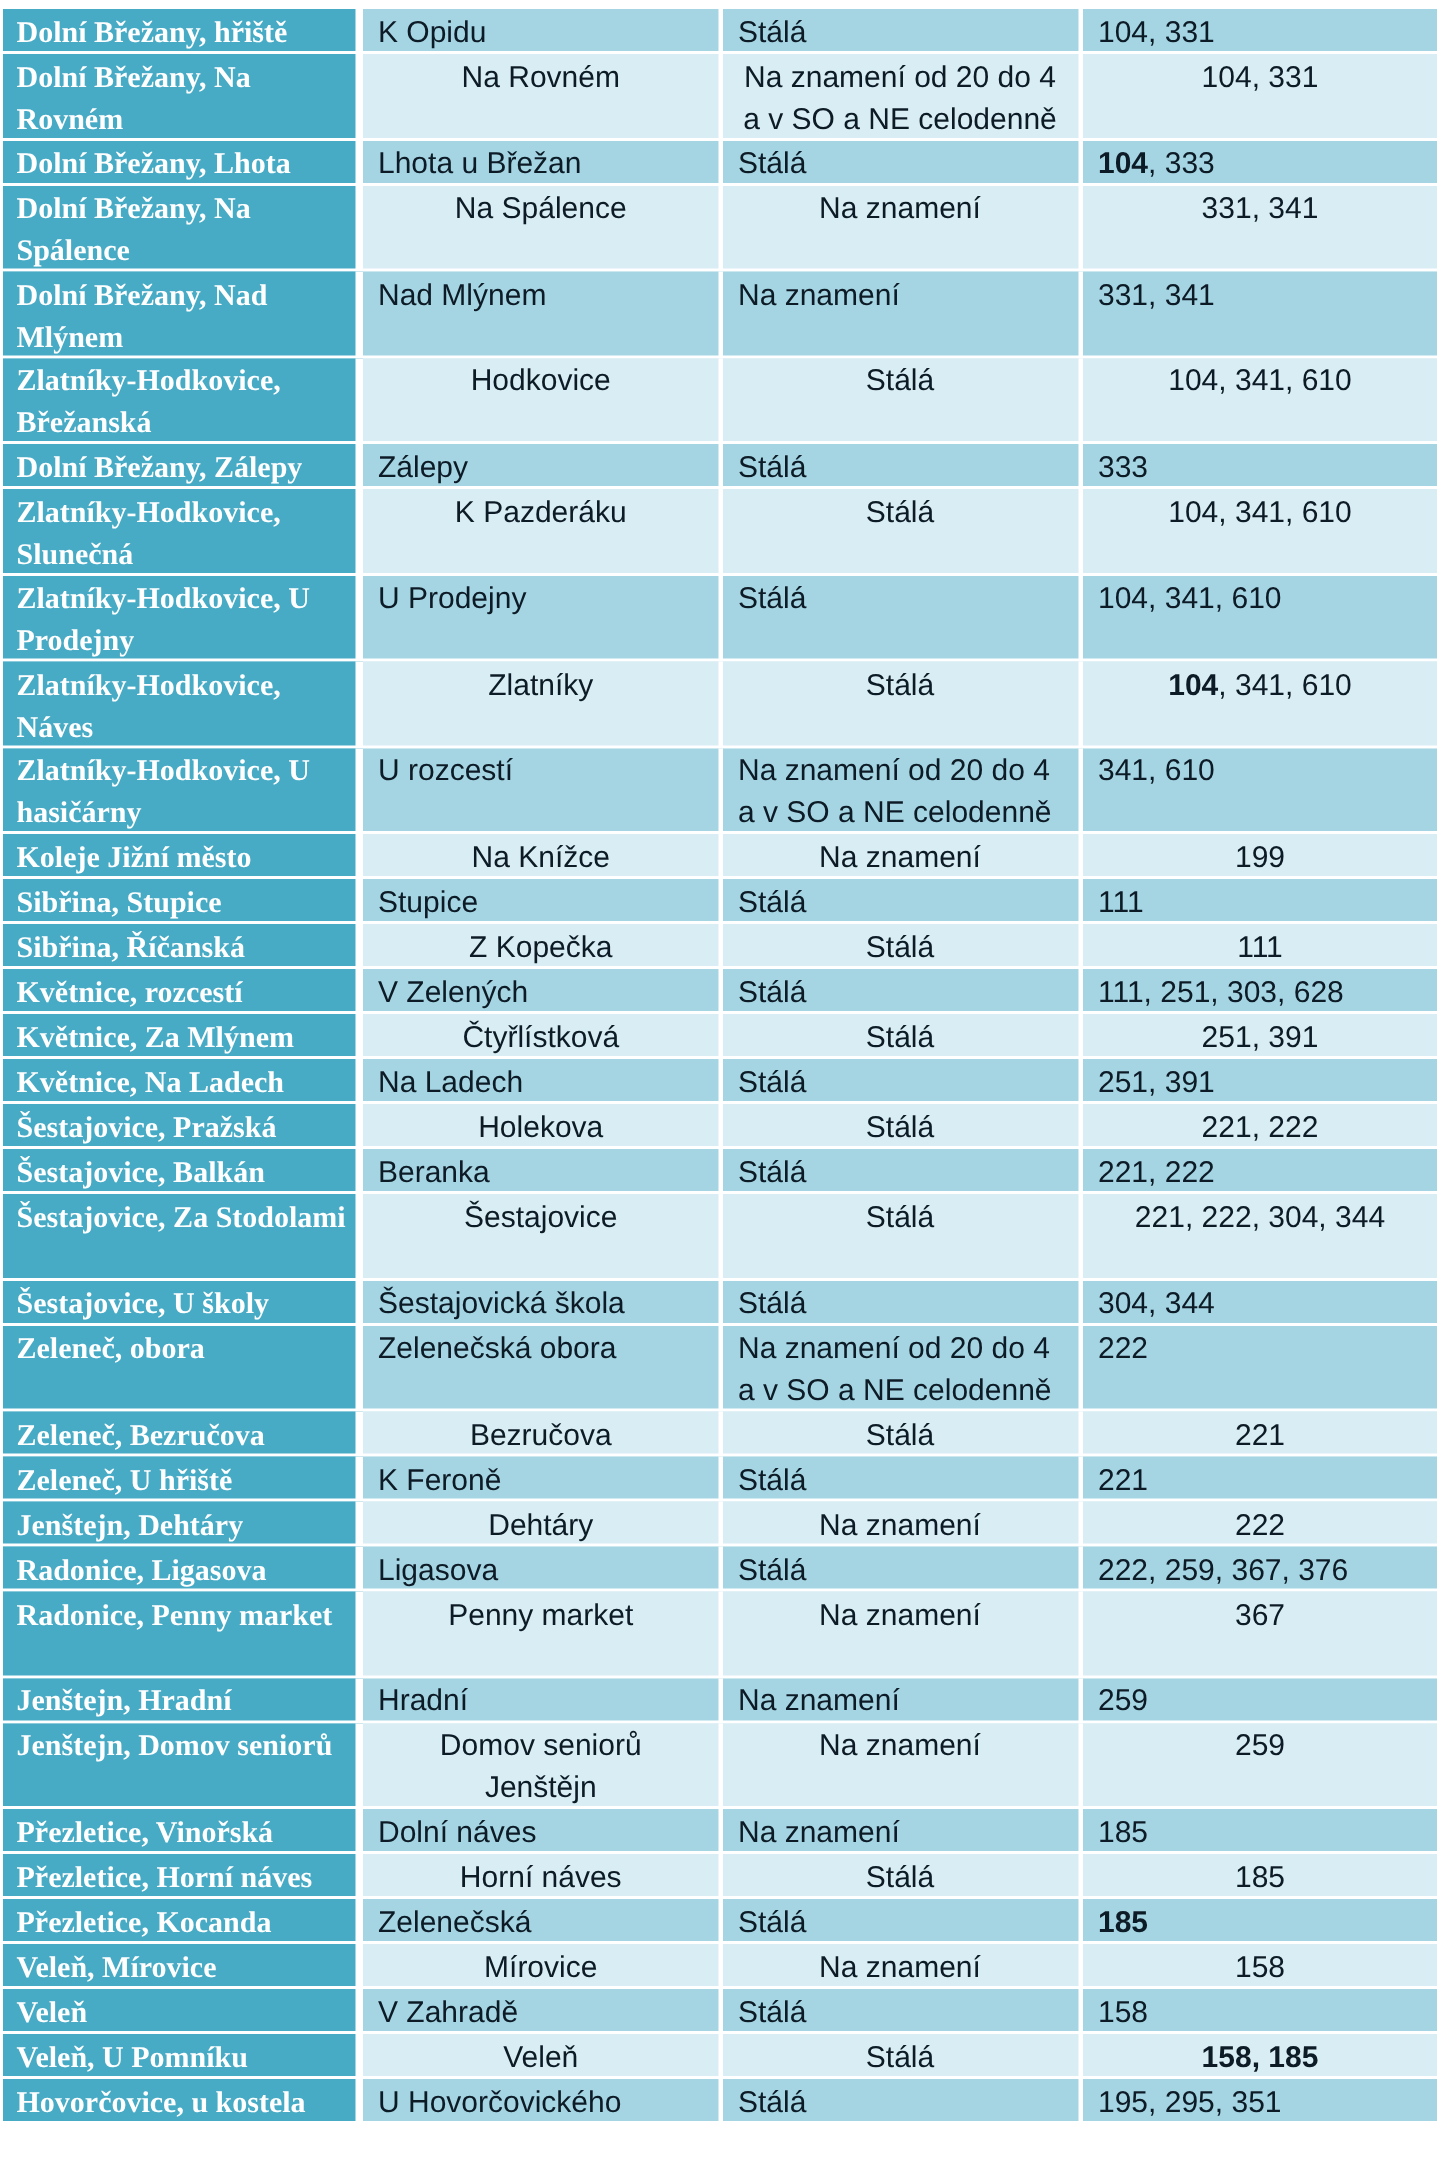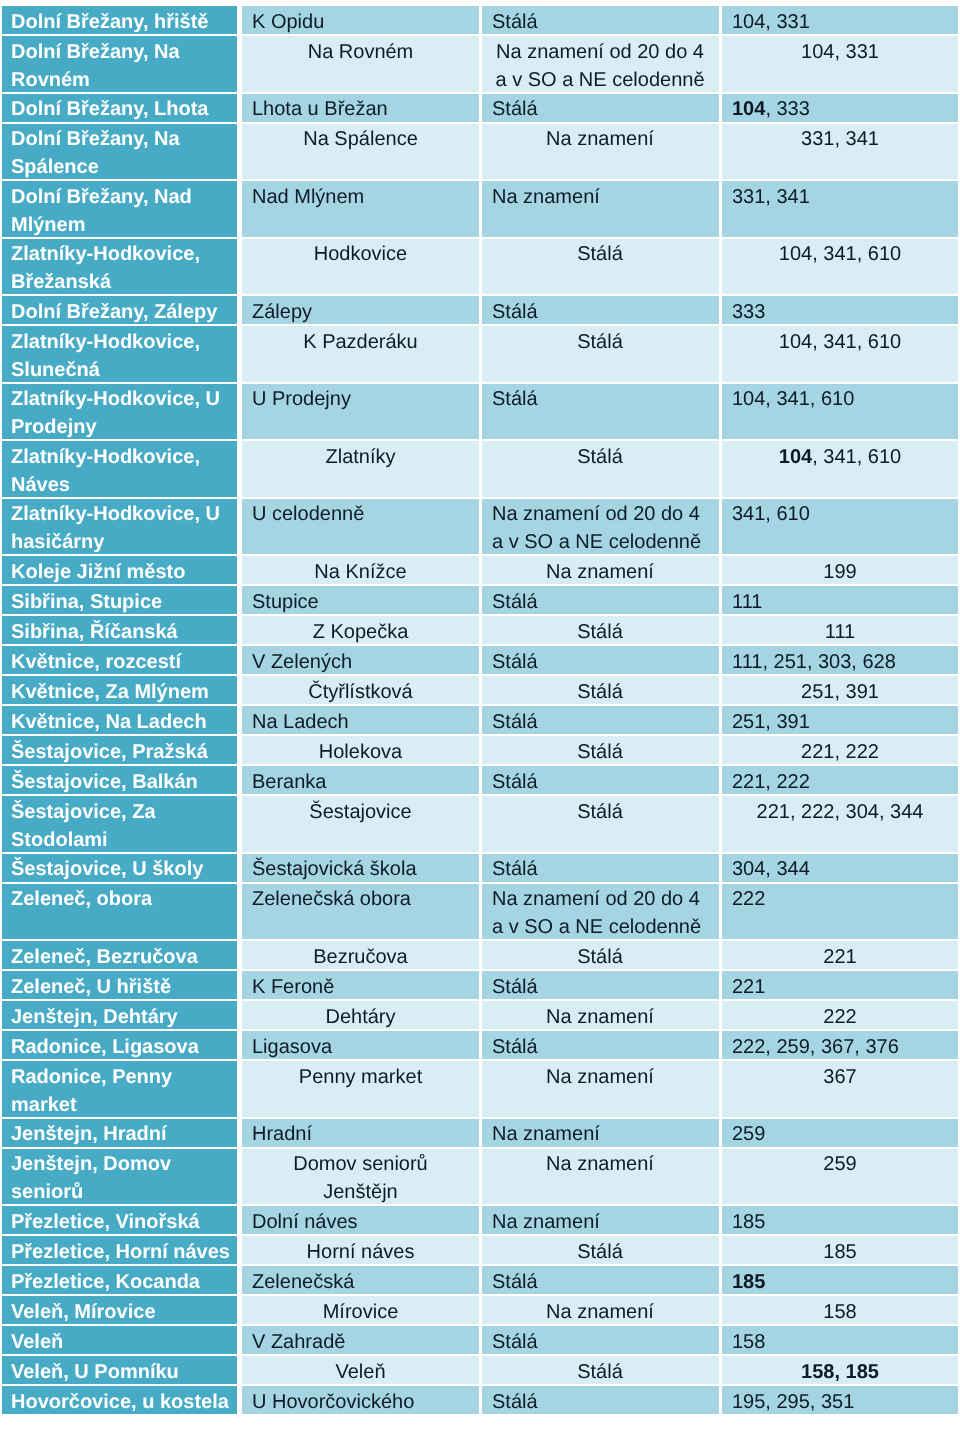--- a/index.html
+++ b/index.html
@@ -11,21 +11,21 @@
 .sheet{position:absolute;left:0;top:0;width:960px;height:1455px;overflow:hidden;background:#FFFFFF;}
 table{border-collapse:separate;border-spacing:0;width:956px;table-layout:fixed;margin:6px 0 0 2px;}
 td{padding:0;vertical-align:top;border:0;border-bottom:2.5px solid var(--gap);border-right:3px solid var(--gap);
    height:30px;overflow:hidden;background:var(--band-light);}
 .tx{height:27.5px;overflow:hidden;}
 tr.h2 .tx{height:55.5px;}
 tr.h2 td{height:44px;}
 .tx span{display:block;padding:0 10px 0 10px;font-size:20px;line-height:28px;color:var(--ink);
     word-wrap:break-word;white-space:pre-wrap;position:relative;top:1.5px;}
 .tx span b{font-weight:bold;}
-td.c0{width:240px;border-right-width:5px;background:var(--stop-bg);}
+td.c0{width:240px;border-right-width:5px;background:var(--stop-bg);font-family:Liberation Serif, serif;}
 td.c0 .tx span{color:var(--stop-ink);font-weight:bold;padding:0 5px 0 9px;}
 td.c1{width:240px;}
 td.c2{width:240px;}
 td.c2 .tx span{padding-right:11px;}
 td.c3{width:236px;border-right:0;}
 tr.odd td.c1,tr.odd td.c2,tr.odd td.c3{background:var(--band-dark);}
 tr.even td.c1,tr.even td.c2,tr.even td.c3{background:var(--band-light);text-align:center;}
 </style>
 </head>
 <body>
@@ -254,21 +254,21 @@
           </td>
 </tr>
 <tr class="r odd h2">
 <td class="c0">
             <div class="tx">
               <span>Zlatníky-Hodkovice, U hasičárny</span>
             </div>
           </td>
 <td class="c1">
             <div class="tx">
-              <span>U celodenně</span>
+              <span>U rozcestí</span>
             </div>
           </td>
 <td class="c2">
             <div class="tx">
               <span>Na znamení od 20 do 4 a v SO a NE celodenně</span>
             </div>
           </td>
 <td class="c3">
             <div class="tx">
               <span>341, 610</span>

